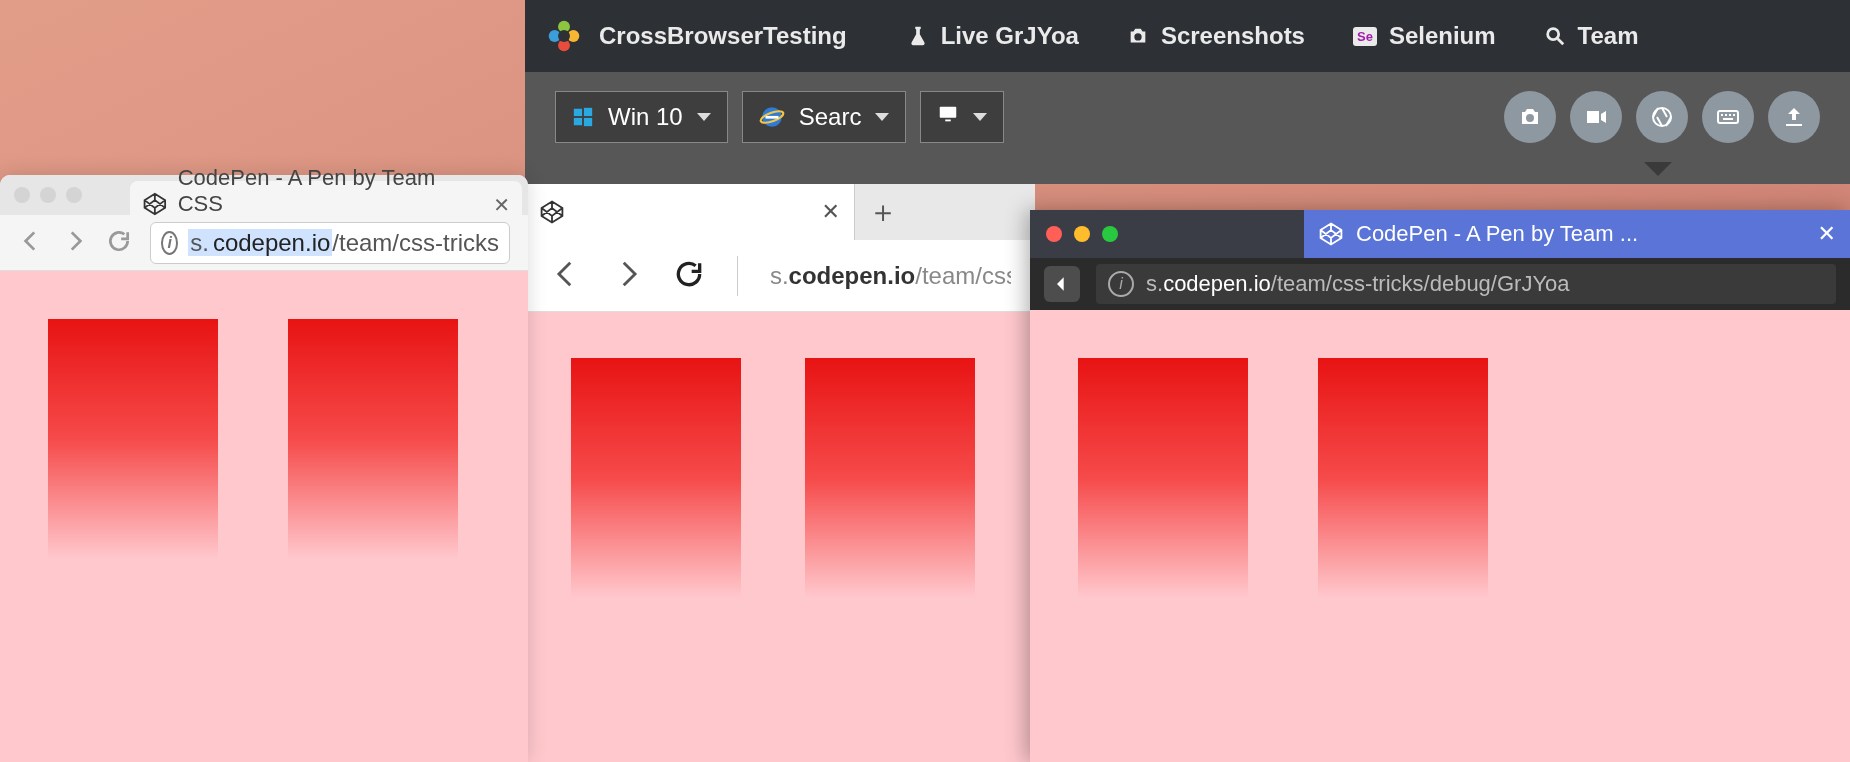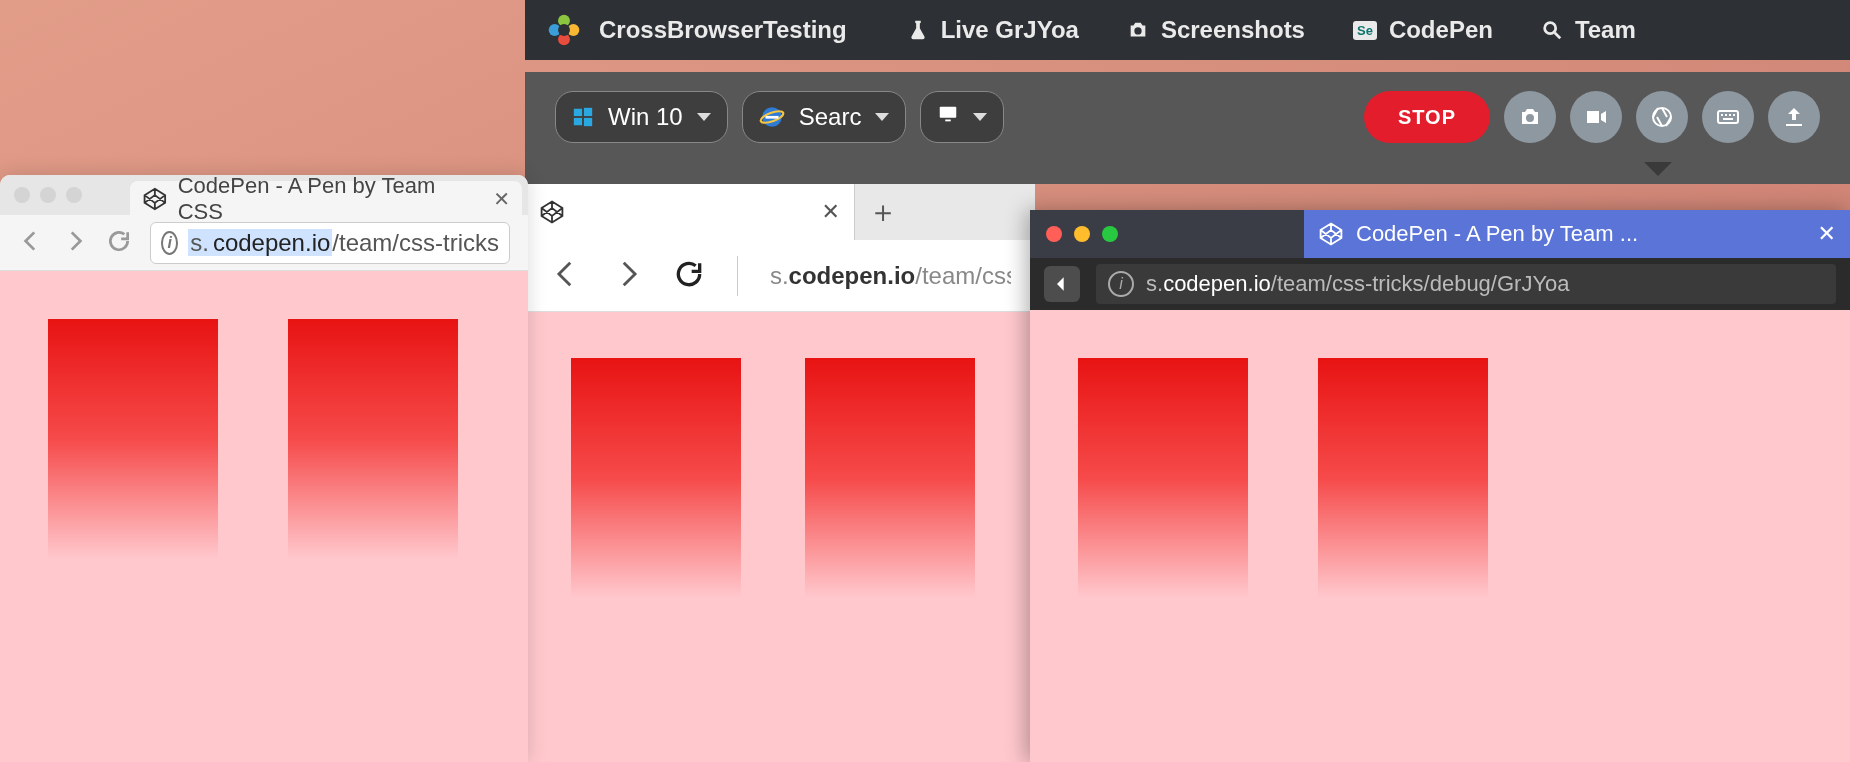--- a/index.html
+++ b/index.html
@@ -1,30 +1,30 @@
 <!DOCTYPE html>
 <html><head>
 <meta charset="utf-8">
 <style>
   * { box-sizing: border-box; margin: 0; padding: 0; font-family: -apple-system, BlinkMacSystemFont, "Segoe UI", Arial, sans-serif; }
   body { width: 1850px; height: 762px; overflow: hidden; position: relative; background: linear-gradient(155deg, #e29d89 0%, #d48b7a 50%, #c8796d 100%); }
 
   
-  .cbt-topbar { position: absolute; left: 525px; right: 0; top: 0; height: 60px; background: #2d3034; display: flex; align-items: center; padding: 0 22px; color: #eaeaea; font-size: 24px; font-weight: 600; overflow: hidden; }
+  .cbt-topbar { position: absolute; left: 525px; right: 0; top: 0; height: 72px; background: #2d3034; display: flex; align-items: center; padding: 0 22px; color: #eaeaea; font-size: 24px; font-weight: 600; overflow: hidden; }
   .cbt-logo { width: 34px; height: 34px; margin-right: 18px; }
   .cbt-brand { margin-right: 60px; white-space: nowrap; }
   .cbt-nav { display: flex; gap: 48px; align-items: center; }
   .cbt-nav-item { display: flex; align-items: center; gap: 12px; cursor: pointer; white-space: nowrap; }
   .cbt-nav-icon { width: 22px; height: 22px; display:inline-flex; align-items:center; justify-content:center;}
   .cbt-nav-icon svg { width: 22px; height: 22px; fill: #eaeaea; }
-  .se-badge { background: #eaeaea; color: #0f766e; font-size: 13px; font-weight: 700; padding: 2px 4px; border-radius: 3px; }
+  .se-badge { background: #eaeaea; color: #a21caf; font-size: 13px; font-weight: 700; padding: 2px 4px; border-radius: 3px; }
 
   
   .cbt-toolbar { position: absolute; left: 525px; right: 0; top: 72px; height: 90px; background: #575757; display: flex; align-items: center; padding: 0 30px; gap: 14px; }
-  .tb-drop { height: 52px; border: 1px solid #888; border-radius: 18px; background: #3e3e3e; color: #fff; display: flex; align-items: center; padding: 0 16px; gap: 14px; font-size: 24px; cursor: pointer; }
+  .tb-drop { height: 52px; border: 1px solid #888; border-radius: 0; background: #3e3e3e; color: #fff; display: flex; align-items: center; padding: 0 16px; gap: 14px; font-size: 24px; cursor: pointer; }
   .win-logo { width:22px; height:22px; }
   .ie-logo { width:26px; height:26px; }
   .caret-down { width:0;height:0;border-left:7px solid transparent;border-right:7px solid transparent;border-top:8px solid #ddd; }
   .tb-right { margin-left: auto; display: flex; align-items: center; gap: 14px; }
   .stop-btn { height: 52px; padding: 0 34px; border-radius: 26px; background: #e41d2c; color: #fff; font-weight: 700; font-size: 20px; letter-spacing: 1px; display:flex; align-items:center; cursor:pointer; }
   .circ { width: 52px; height: 52px; border-radius: 50%; background: #8e98a0; display:flex; align-items:center; justify-content:center; cursor:pointer; }
   .circ svg { width: 24px; height: 24px; fill: #fff; }
   .notch { position:absolute; left:525px; right:0; top:162px; height:22px; background:#575757; }
   .notch::after{ content:""; position:absolute; right:178px; top:0; width:0;height:0; border-left:14px solid transparent; border-right:14px solid transparent; border-top:14px solid #3a3a3a; }
 
@@ -40,21 +40,21 @@
   .edge-sep { width:1px; height:40px; background:#ccc; margin:0 4px;}
   .edge-url { font-size:24px; color:#888; white-space:nowrap; overflow:hidden;}
   .edge-url b{ color:#333; font-weight:600;}
   .edge-content { position:absolute; top:128px; left:0; right:0; bottom:0; background:#ffc8cd; padding:46px; display:flex; gap:64px;}
   .red-grad { width:170px; height:400px; background:linear-gradient(#e81313 0%, #f64a4a 30%, #ffc8cd 60%);}
 
   
   .mac-window { position:absolute; left:0; top:175px; width:528px; bottom:0; background:#f5f5f5; border-top-left-radius:10px; border-top-right-radius:10px; box-shadow:0 0 20px rgba(0,0,0,.15);}
   .mac-titlebar { height:40px; display:flex; align-items:center; padding:0 14px; gap:10px; background:#e6e6e6; border-top-left-radius:10px; border-top-right-radius:10px;}
   .mac-dot { width:16px; height:16px; border-radius:50%; background:#d4d4d4;}
-  .mac-tab { position:absolute; top:6px; left:130px; right:6px; height:36px; background:#f5f5f5; border-top-left-radius:8px; border-top-right-radius:8px; display:flex; align-items:center; padding:0 12px; gap:10px; font-size:22px; color:#444;}
+  .mac-tab { position:absolute; top:6px; left:130px; right:6px; height:36px; background:#f5f5f5; border-top-left-radius:8px; border-top-right-radius:8px; display:flex; align-items:flex-end; padding:0 12px; gap:10px; font-size:22px; color:#444;}
   .mac-tab .x{ margin-left:auto; color:#666; cursor:pointer; font-size:20px;}
   .mac-toolbar{ height:56px; display:flex; align-items:center; gap:18px; padding:0 18px; background:#f5f5f5; border-bottom:1px solid #ddd;}
   .mac-toolbar svg{ width:26px;height:26px; stroke:#999; fill:none; stroke-width:2.5;}
   .mac-url-field{ flex:1; height:42px; background:#fff; border:1px solid #ccc; border-radius:6px; display:flex; align-items:center; padding:0 10px; gap:10px; font-size:24px; color:#555; overflow:hidden; white-space:nowrap;}
   .mac-url-field .info{ width:24px;height:24px; border:2px solid #777; border-radius:50%; display:flex;align-items:center;justify-content:center; font-size:16px; font-weight:700; font-style:italic; color:#777;}
   .mac-url-field b{ color:#222; font-weight:400;}
   .mac-url-field .sel{ background:#cfe3ff; padding:0 2px;}
   .mac-content{ position:absolute; top:96px; left:0; right:0; bottom:0; background:#ffc8cd; padding:48px; display:flex; gap:70px;}
 
   
@@ -102,21 +102,21 @@
     <div class="cbt-nav-item">
       <span class="cbt-nav-icon">
         <svg viewBox="0 0 24 24">
             <path d="M4 7h3l2-3h6l2 3h3v12H4V7zm8 10a4 4 0 100-8 4 4 0 000 8z"></path>
           </svg>
       </span>
       <span>Screenshots</span>
     </div>
     <div class="cbt-nav-item">
       <span class="se-badge">Se</span>
-      <span>CodePen</span>
+      <span>Selenium</span>
     </div>
     <div class="cbt-nav-item">
       <span class="cbt-nav-icon">
         <svg viewBox="0 0 24 24">
             <circle cx="10" cy="10" r="6" fill="none" stroke="#eaeaea" stroke-width="3"></circle>
             <line x1="15" y1="15" x2="21" y2="21" stroke="#eaeaea" stroke-width="3"></line>
           </svg>
       </span>
       <span>Team</span>
     </div>
@@ -147,23 +147,20 @@
     <span class="monitor-icon">
       <svg viewBox="0 0 24 24">
           <rect x="3" y="4" width="18" height="12" rx="1"></rect>
           <rect x="9" y="18" width="6" height="2"></rect>
         </svg>
     </span>
     <span class="caret-down"></span>
   </div>
 
   <div class="tb-right">
-    <div class="stop-btn">
-      <span>STOP</span>
-    </div>
     <div class="circ">
       <svg viewBox="0 0 24 24">
           <path d="M4 7h3l2-3h6l2 3h3v12H4V7zm8 10a4 4 0 100-8 4 4 0 000 8z"></path>
         </svg>
     </div>
     <div class="circ">
       <svg viewBox="0 0 24 24">
           <path d="M3 6h12v12H3zM17 9l5-3v12l-5-3z"></path>
         </svg>
     </div>

